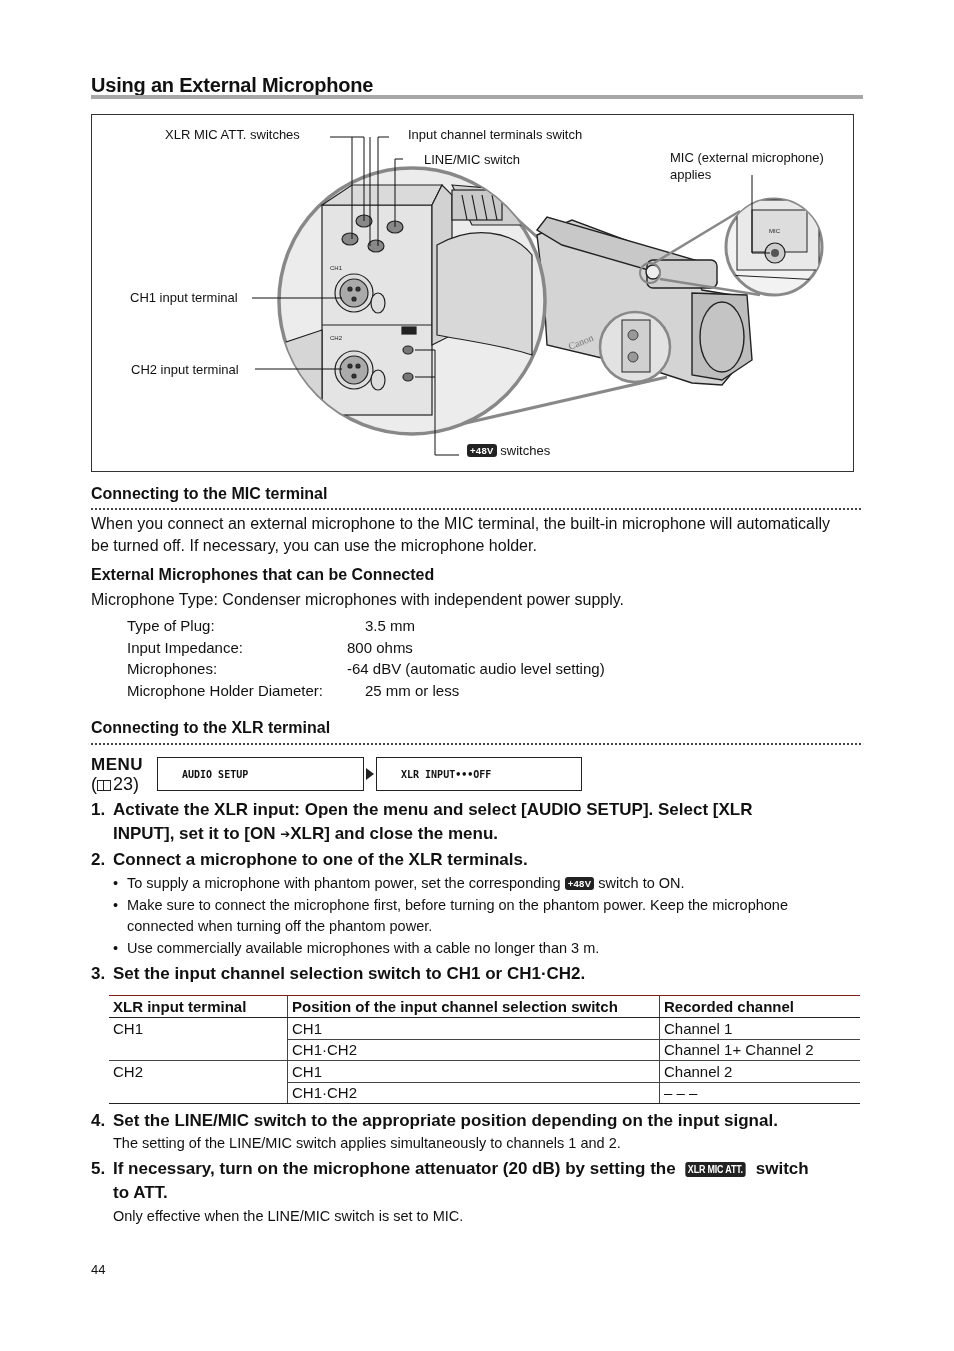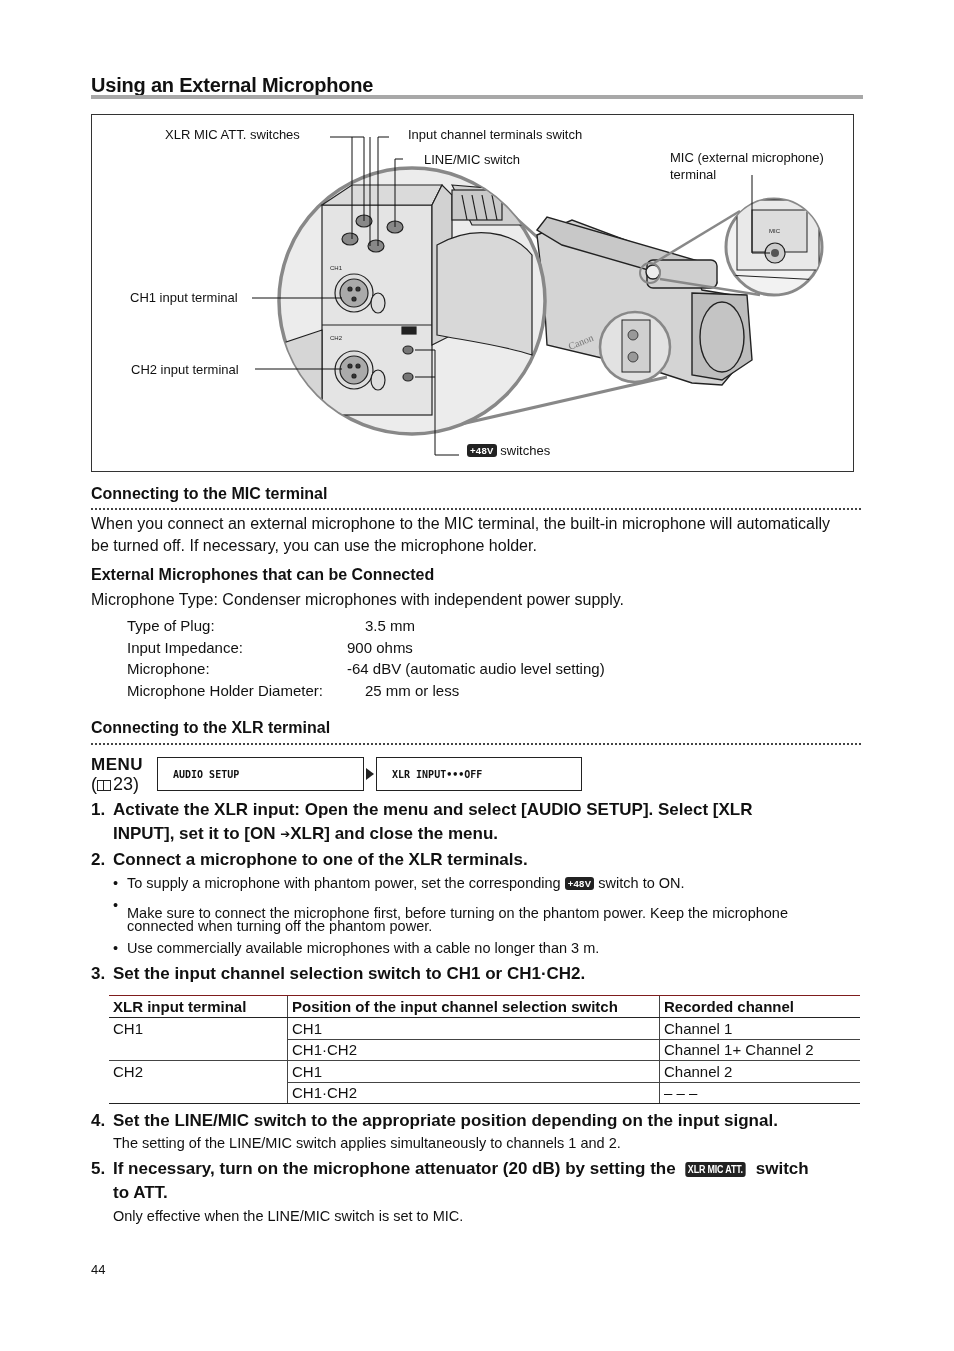--- a/index.html
+++ b/index.html
@@ -10,21 +10,21 @@
   .figure { left: 91px; top: 114px; width: 763px; height: 358px; border: 1px solid #333; box-sizing: border-box; }
   .fig-label { font-size: 13px; color: #111; white-space: nowrap; }
   .h2 { font-size: 16px; font-weight: bold; }
   .dotted { height: 0; border-top: 2px dotted #444; }
   .body-text { font-size: 16px; line-height: 22px; color: #111; }
   .h3 { font-size: 16px; font-weight: bold; }
   .spec-row { font-size: 15px; height: 21.5px; position: relative; margin-left: 36px; }
   .spec-row .k { position: absolute; left: 0; }
   .spec-row .v { position: absolute; }
   .menu-word { font-size: 17px; font-weight: 900; letter-spacing: 0.5px; }
-  .menu-box { border: 1px solid #222; height: 34px; box-sizing: border-box; font-family: "DejaVu Sans Mono", monospace; font-size: 10px; font-weight: bold; padding: 11px 0 0 15px; }
+  .menu-box { border: 1px solid #222; height: 34px; box-sizing: border-box; font-family: "DejaVu Sans Mono", monospace; font-size: 10px; font-weight: bold; padding: 11px 0 0 24px; }
   .step { font-size: 17px; font-weight: bold; line-height: 24px; }
   .step .num { position: absolute; left: 0; }
   .step .txt { position: absolute; left: 22px; }
   .bullet { font-size: 14.5px; line-height: 21.5px; }
   .bullet .dot { position: absolute; left: 0; }
   .bullet .txt { position: absolute; left: 14px; }
   .badge { display: inline-block; background: #222; color: #fff; font-size: 9.5px; font-weight: bold; border-radius: 3px; padding: 0 3px; line-height: 13px; vertical-align: 1px; letter-spacing: 0.3px; }
   .badge-xlr { font-family: "Liberation Sans", sans-serif; font-size: 10.5px; padding: 0 3px; line-height: 15px; letter-spacing: -0.2px; transform: scaleX(0.85); }
   table.tbl { border-collapse: collapse; font-size: 15px; }
   table.tbl th { text-align: left; font-weight: bold; padding: 0 4px; height: 21px; border-top: 1px solid #7f1d1d; border-bottom: 1px solid #222; }
@@ -138,21 +138,21 @@
       <path d="M163,254 L250,254"></path>
       <path d="M323,235 L343,235 L343,340 L367,340"></path>
       <path d="M323,262 L343,262"></path>
       <path d="M660,60 L660,138 L678,138"></path>
     </g>
   </svg>
   <div class="abs fig-label" style="left:73px;top:12px">XLR MIC ATT. switches</div>
   <div class="abs fig-label" style="left:316px;top:12px">Input channel terminals switch</div>
   <div class="abs fig-label" style="left:332px;top:37px">LINE/MIC switch</div>
   <div class="abs fig-label" style="left:578px;top:35px">MIC (external microphone)</div>
-  <div class="abs fig-label" style="left:578px;top:52px">terminal</div>
+  <div class="abs fig-label" style="left:578px;top:52px">applies</div>
   <div class="abs fig-label" style="left:38px;top:175px">CH1 input terminal</div>
   <div class="abs fig-label" style="left:39px;top:247px">CH2 input terminal</div>
   <div class="abs fig-label" style="left:375px;top:328px">
     <span class="badge">+48V</span>
     <span>switches</span>
   </div>
 </div>
 
 <div class="abs h2" style="left:91px;top:485px">Connecting to the MIC terminal</div>
 <div class="abs dotted" style="left:91px;top:508px;width:770px"></div>
@@ -161,24 +161,24 @@
 <div class="abs h3" style="left:91px;top:566px">External Microphones that can be Connected</div>
 <div class="abs body-text" style="left:91px;top:589px">Microphone Type: Condenser microphones with independent power supply.</div>
 
 <div class="abs" style="left:91px;top:617px;width:600px">
   <div class="spec-row">
     <span class="k">Type of Plug:</span>
     <span class="v" style="left:238px">3.5 mm</span>
   </div>
   <div class="spec-row">
     <span class="k">Input Impedance:</span>
-    <span class="v" style="left:220px">900 ohms</span>
-  </div>
-  <div class="spec-row">
-    <span class="k">Microphone:</span>
+    <span class="v" style="left:220px">800 ohms</span>
+  </div>
+  <div class="spec-row">
+    <span class="k">Microphones:</span>
     <span class="v" style="left:220px">-64 dBV (automatic audio level setting)</span>
   </div>
   <div class="spec-row">
     <span class="k">Microphone Holder Diameter:</span>
     <span class="v" style="left:238px">25 mm or less</span>
   </div>
 </div>
 
 <div class="abs h2" style="left:91px;top:719px">Connecting to the XLR terminal</div>
 <div class="abs dotted" style="left:91px;top:743px;width:770px"></div>
@@ -207,21 +207,21 @@
 <div class="abs bullet" style="left:113px;top:873px;width:760px;height:22px">
   <span class="dot">•</span>
   <span class="txt" style="white-space:nowrap">
     <span>To supply a microphone with phantom power, set the corresponding</span>
     <span class="badge">+48V</span>
     <span>switch to ON.</span>
   </span>
 </div>
 <div class="abs bullet" style="left:113px;top:895px;width:760px;height:44px">
   <span class="dot">•</span>
-  <span class="txt" style="top:8px;white-space:nowrap">Make sure to connect the microphone first, before turning on the phantom power. Keep the microphone</span>
+  <span class="txt" style="top:0;white-space:nowrap">Make sure to connect the microphone first, before turning on the phantom power. Keep the microphone</span>
   <span class="txt" style="top:21px">connected when turning off the phantom power.</span>
 </div>
 <div class="abs bullet" style="left:113px;top:938px;width:760px;height:22px">
   <span class="dot">•</span>
   <span class="txt">Use commercially available microphones with a cable no longer than 3 m.</span>
 </div>
 
 <div class="abs step" style="left:91px;top:962px;width:780px;height:24px">
   <span class="num">3.</span>
   <span class="txt">Set the input channel selection switch to CH1 or CH1·CH2.</span>

